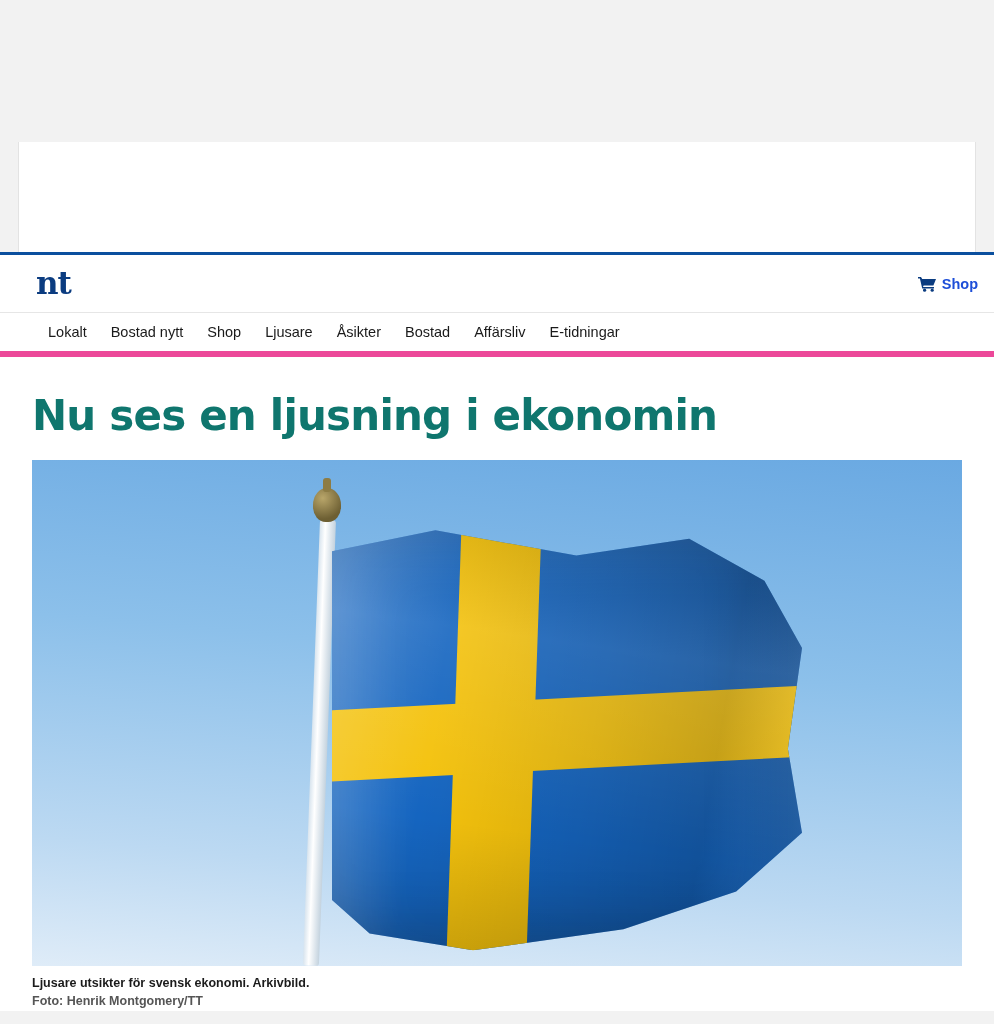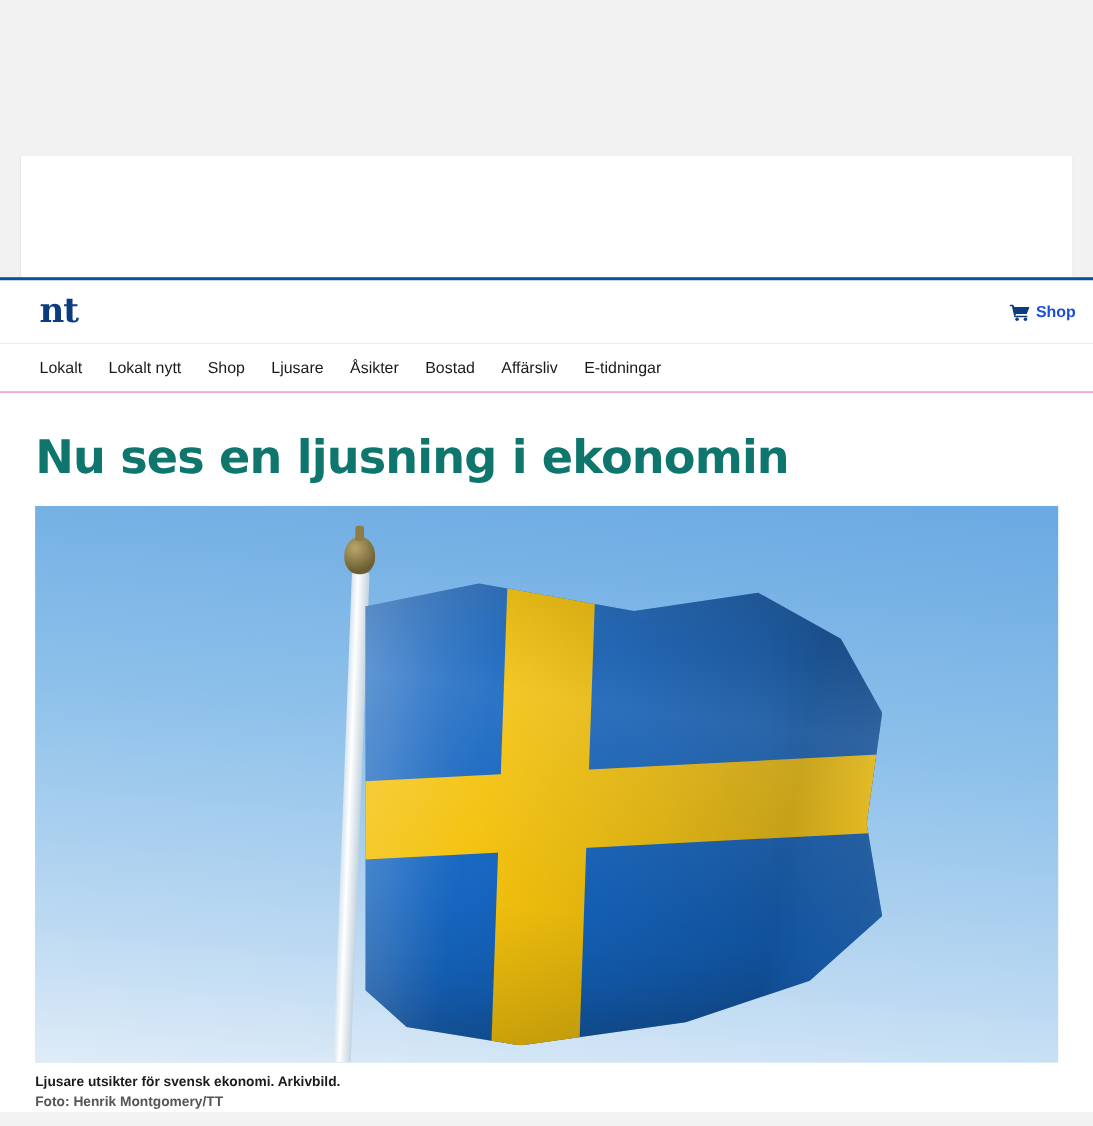--- a/index.html
+++ b/index.html
@@ -58,22 +58,22 @@
     font-size: 14.5px;
     font-weight: 700;
   }
   .cart-icon { display:inline-block; line-height: 1; }
   .cart-icon svg { display:block; }
   .nav {
     height: 44px;
     display: flex;
     align-items: center;
     gap: 0;
-    padding: 0 36px;
-    border-bottom: 1px solid #ec4899;
+    padding: 0 48px;
+    border-bottom: 6px solid #ec4899;
     background: #fff;
   }
   .nav a {
     font-size: 14.5px;
     color: #1a1a1a;
     text-decoration: none;
     padding: 0 14px 0 0;
     margin-right: 10px;
     white-space: nowrap;
   }
@@ -206,21 +206,21 @@
             <circle cx="6.6" cy="14.2" r="1.6"></circle>
             <circle cx="14.2" cy="14.2" r="1.6"></circle>
           </svg>
         </span>
         <span>Shop</span>
       </div>
     </div>
 
     <nav class="nav">
       <a href="#">Lokalt</a>
-      <a href="#">Lokalt nytt</a>
+      <a href="#">Bostad nytt</a>
       <a href="#">Shop</a>
       <a href="#">Ljusare</a>
       <a href="#">Åsikter</a>
       <a href="#">Bostad</a>
       <a href="#">Affärsliv</a>
       <a href="#">E-tidningar</a>
     </nav>
 
     <div class="article">
       <h1 class="headline">Nu ses en ljusning i ekonomin</h1>

